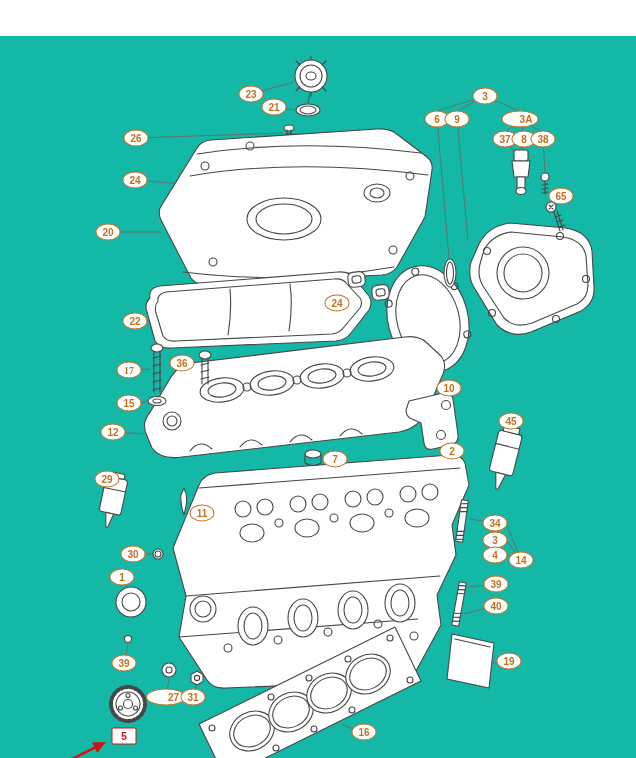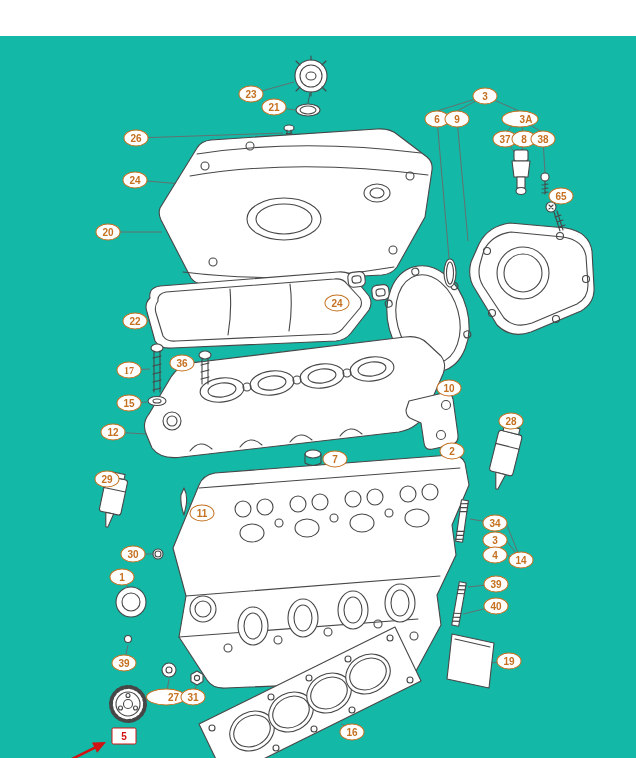--- a/index.html
+++ b/index.html
@@ -364,32 +364,32 @@
       <div class="callout" style="left: 524px; top: 103px;">8</div>
       <div class="callout" style="left: 543px; top: 103px;">38</div>
       <div class="callout" style="left: 561px; top: 160px;">65</div>
       <div class="callout" style="left: 337px; top: 267px;">24</div>
       <div class="callout" style="left: 129px; top: 334px; font-family: Liberation Serif, serif;">17</div>
       <div class="callout" style="left: 182px; top: 327px;">36</div>
       <div class="callout" style="left: 129px; top: 367px;">15</div>
       <div class="callout" style="left: 113px; top: 396px;">12</div>
       <div class="callout" style="left: 449px; top: 352px;">10</div>
       <div class="callout" style="left: 452px; top: 415px;">2</div>
-      <div class="callout" style="left: 511px; top: 385px;">28</div>
+      <div class="callout" style="left: 511px; top: 385px;">45</div>
       <div class="callout" style="left: 107px; top: 443px;">29</div>
       <div class="callout" style="left: 335px; top: 423px;">7</div>
       <div class="callout" style="left: 202px; top: 477px;">11</div>
       <div class="callout" style="left: 133px; top: 518px;">30</div>
       <div class="callout" style="left: 122px; top: 541px;">1</div>
       <div class="callout" style="left: 495px; top: 487px;">34</div>
       <div class="callout" style="left: 495px; top: 504px;">3</div>
       <div class="callout" style="left: 495px; top: 519px;">4</div>
       <div class="callout" style="left: 521px; top: 524px;">14</div>
       <div class="callout" style="left: 496px; top: 548px;">39</div>
       <div class="callout" style="left: 496px; top: 570px;">40</div>
       <div class="callout" style="left: 509px; top: 625px;">19</div>
       <div class="callout" style="left: 124px; top: 627px;">39</div>
       <div class="callout" style="left: 166px; top: 661px; padding-left: 19px;">27</div>
       <div class="callout" style="left: 193px; top: 661px;">31</div>
-      <div class="callout" style="left: 352px; top: 696px;">16</div>
+      <div class="callout" style="left: 364px; top: 696px;">16</div>
       <div class="callout highlight" style="left: 124px; top: 700px;">5</div>
     </div>
 </div>
 
 </body></html>

